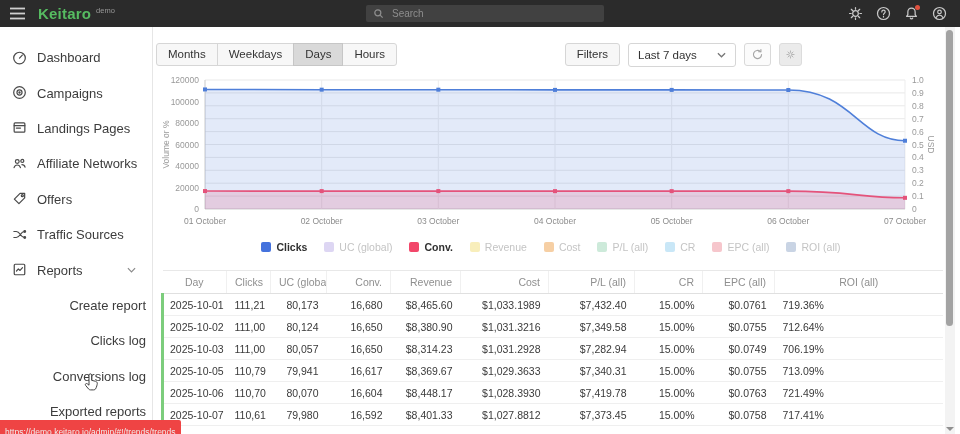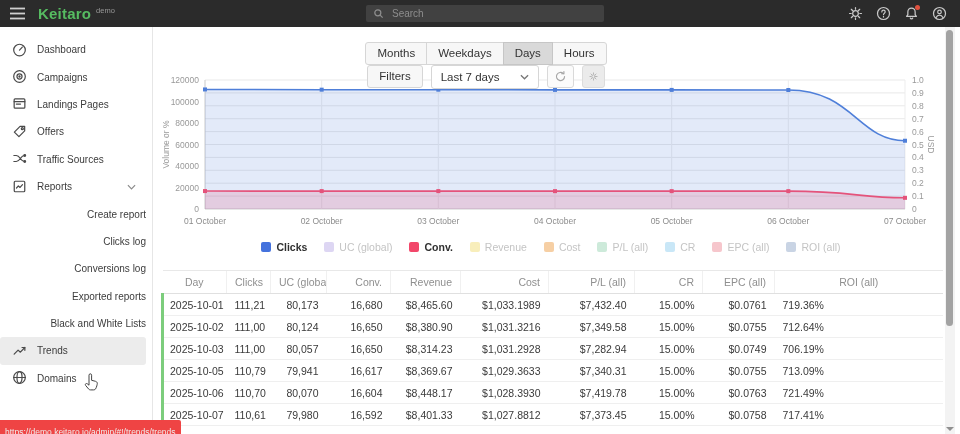--- a/index.html
+++ b/index.html
@@ -18,30 +18,30 @@
   .search input{background:transparent;border:0;outline:0;color:#ddd;font-size:10px;
                 margin-left:6px;width:100%;font-family:"Liberation Sans",sans-serif;}
   .search input::placeholder{color:#8e8e8e;}
   .top-icons{position:absolute;right:13px;top:0;height:27px;display:flex;align-items:center;gap:13px;}
   .tico{color:#c9c9c9;position:relative;display:flex;cursor:pointer;}
   .tico .dot{position:absolute;right:-1px;top:-1px;width:5px;height:5px;border-radius:50%;background:#e0523f;}
 
   
   .sidebar{position:absolute;left:0;top:27px;width:153px;height:407px;background:#fff;
            border-right:1px solid #e6e6e6;box-sizing:border-box;padding-top:9px;z-index:2;}
-  .side-item{height:27.4px;display:flex;align-items:center;padding-left:12px;font-size:10px;
-             color:#3c3c3c;cursor:pointer;margin-right:6px;border-radius:3px;box-sizing:border-box;}
+  .side-item{height:27.4px;display:flex;align-items:center;padding-left:12px;font-size:13px;
+             color:#3c3c3c;cursor:pointer;margin-right:6px;border-radius:3px;box-sizing:border-box;margin-top:8px;}
   .side-item .sicon{width:16px;height:16px;margin-right:9px;color:#4a4a4a;flex:none;display:flex;}
   .side-item.sub{padding-left:37px;justify-content:flex-end;}
   .side-item.active{background:#ececec;}
   .side-item .chev{margin-left:auto;margin-right:10px;color:#8a8a8a;display:flex;}
 
   
-  .toolbar{position:absolute;left:163px;top:42px;width:646px;height:25px;display:flex;
-           justify-content:space-between;align-items:center;z-index:3;flex-direction:column;}
+  .toolbar{position:absolute;left:156px;top:42px;width:646px;height:25px;display:flex;
+           justify-content:space-between;align-items:center;z-index:3;}
   .tab-group{display:flex;}
   .tab{height:23px;line-height:21px;padding:0 11px;font-size:11.5px;color:#333;background:#f7f7f7;
        border:1px solid #d6d6d6;margin-left:-1px;box-sizing:border-box;cursor:pointer;white-space:nowrap;}
   .tab:first-child{border-radius:3px 0 0 3px;margin-left:0;}
   .tab:last-child{border-radius:0 3px 3px 0;}
   .tab.active{background:#d9d9d9;border-color:#c6c6c6;position:relative;z-index:1;}
   .right-controls{display:flex;align-items:flex-start;gap:8px;}
   .btn{height:23px;line-height:21px;padding:0 11px;font-size:11.5px;color:#333;background:#f7f7f7;
        border:1px solid #d6d6d6;border-radius:3px;box-sizing:border-box;cursor:pointer;}
   .select{height:24px;width:108px;background:#fff;border:1px solid #d6d6d6;border-radius:3px;
@@ -159,20 +159,31 @@
         <span>Campaigns</span>
       </div>
       <div class="side-item">
         <span class="sicon">
           <svg width="15" height="15" viewBox="0 0 16 16" fill="none" stroke="currentColor" stroke-width="1.3" stroke-linecap="round" stroke-linejoin="round">
             <rect x="2.3" y="3" width="11.4" height="10" rx="1"></rect>
             <path d="M2.3 6h11.4M4.6 8.6h4.5"></path>
           </svg>
         </span>
         <span>Landings Pages</span>
+      </div>
+      <div class="side-item">
+        <span class="sicon">
+          <svg width="15" height="15" viewBox="0 0 16 16" fill="none" stroke="currentColor" stroke-width="1.3" stroke-linecap="round" stroke-linejoin="round">
+            <circle cx="5.6" cy="5.8" r="2"></circle>
+            <path d="M2.2 12.4c.6-1.9 1.8-2.8 3.4-2.8s2.8.9 3.4 2.8"></path>
+            <circle cx="11" cy="5.2" r="1.6"></circle>
+            <path d="M10.6 9.2c1.7 0 2.8.8 3.3 2.6"></path>
+          </svg>
+        </span>
+        <span>Affiliate Networks</span>
       </div>
       <div class="side-item">
         <span class="sicon">
           <svg width="15" height="15" viewBox="0 0 16 16" fill="none" stroke="currentColor" stroke-width="1.3" stroke-linecap="round" stroke-linejoin="round">
             <path d="M2.5 8.6L8.6 2.5h4.9v4.9L7.4 13.5z"></path>
             <circle cx="11" cy="5" r="1.1"></circle>
           </svg>
         </span>
         <span>Offers</span>
       </div>

